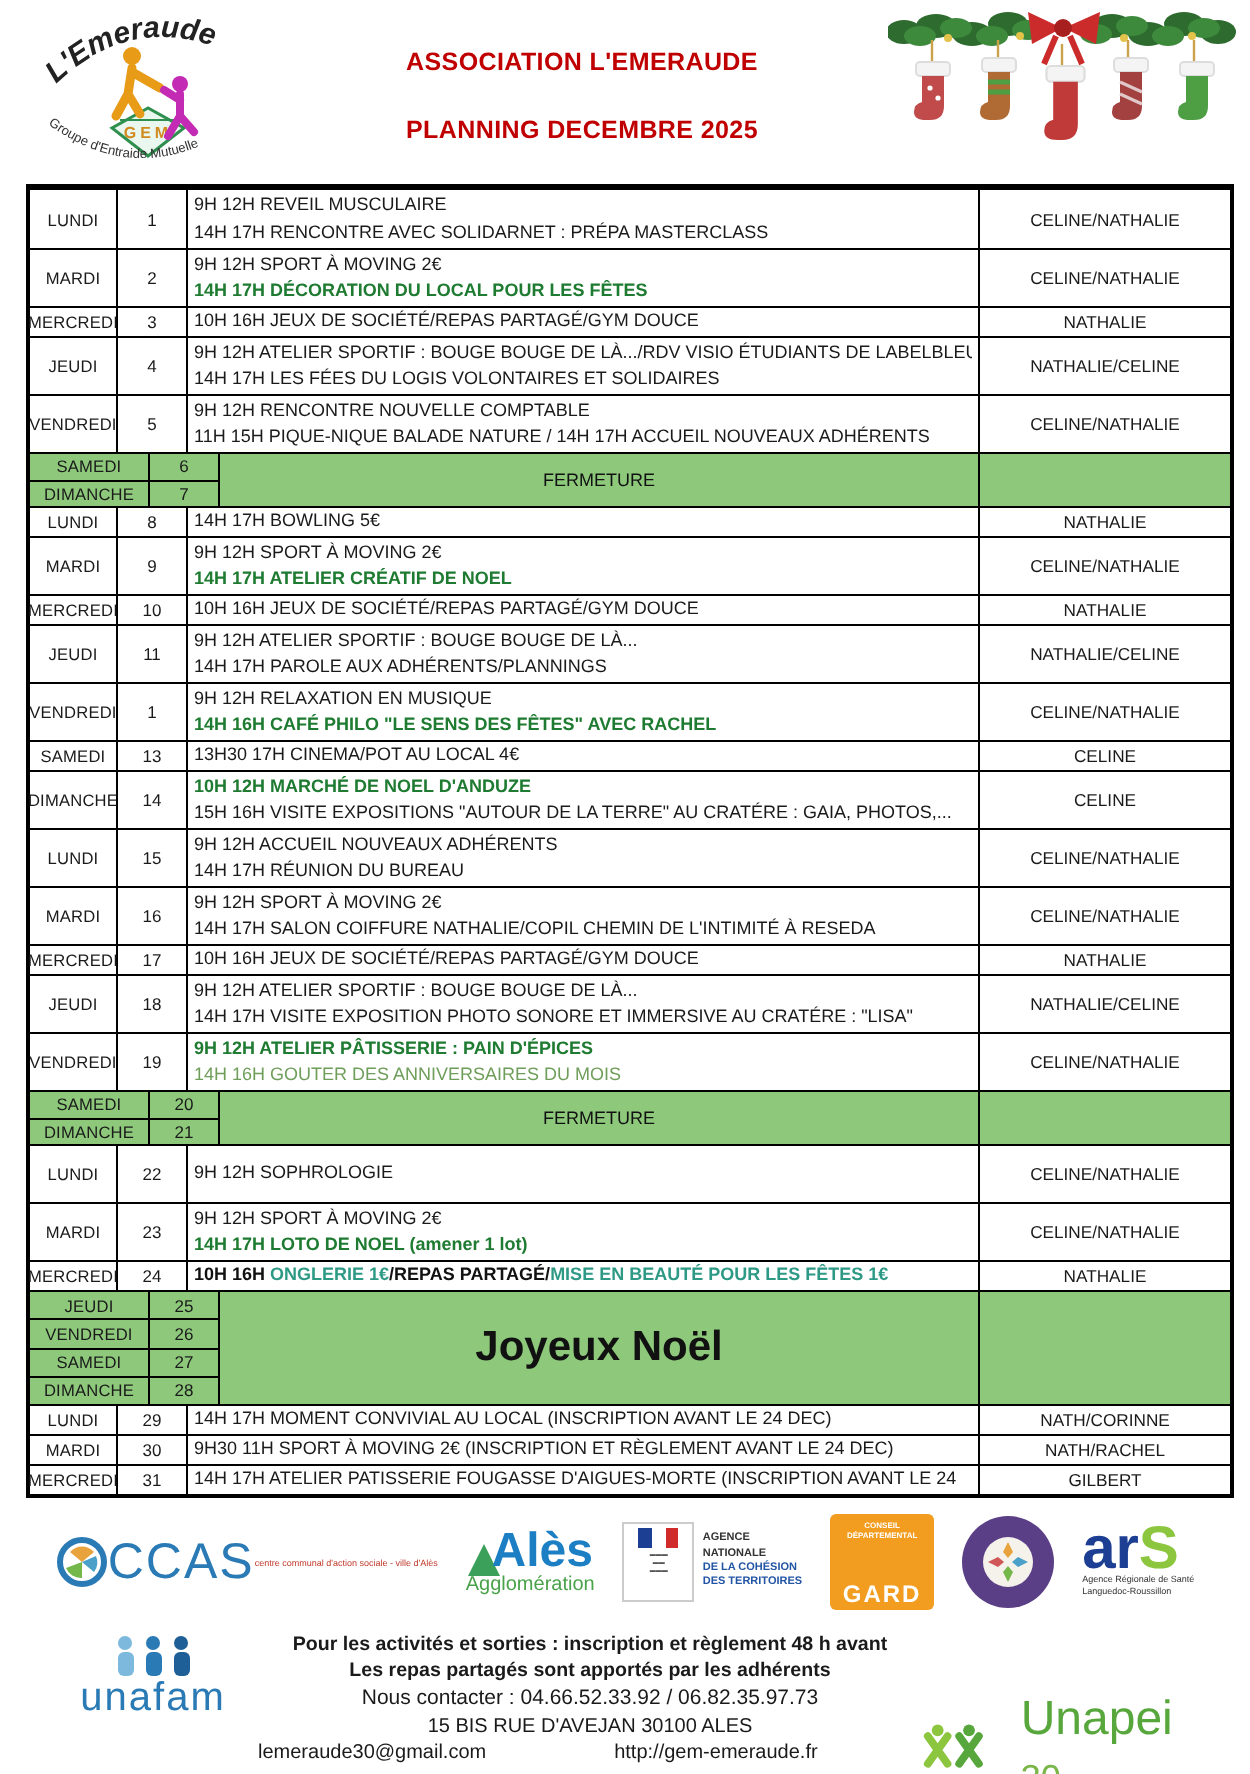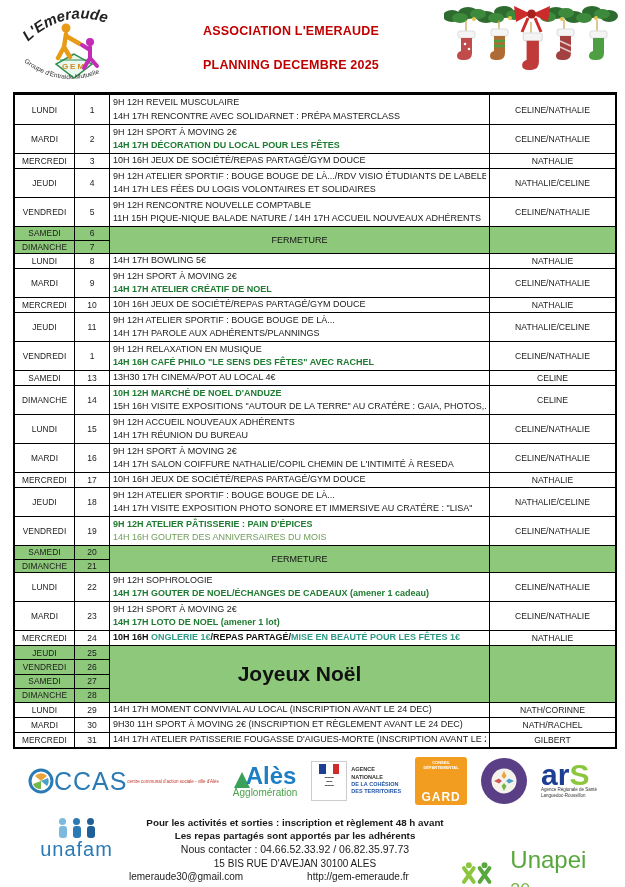--- a/index.html
+++ b/index.html
@@ -11,21 +11,21 @@
   .hdr-titles{flex:1;text-align:center;padding-top:22px;}
   .hdr-title{color:#c00000;font-weight:700;font-size:12.5px;letter-spacing:.2px;}
   .hdr-title2{margin-top:20px;}
   .hdr-stockings{width:175px;height:82px;flex:0 0 auto;margin-top:2px;}
   
   .ptable{margin:2px 8px 0 13px;border:2px solid #000;border-top-width:3px;box-sizing:border-box;background:#fff;}
   .trow{display:flex;border-top:1.6px solid #000;box-sizing:border-box;}
   .trow:first-child{border-top:0;}
   .h1{height:15px;} .h2{height:29px;} .fb{height:27px;} .nb{height:57px;}
   .cell{box-sizing:border-box;}
-  .day{width:60px;border-right:1.6px solid #000;display:flex;align-items:center;justify-content:center;
+  .day{width:44px;border-right:1.6px solid #000;display:flex;align-items:center;justify-content:center;
        font-size:8.3px;letter-spacing:.1px;}
   .date{width:35px;border-right:1.8px solid #000;display:flex;align-items:center;justify-content:center;font-size:8.5px;}
   .act{flex:1;display:flex;flex-direction:column;justify-content:center;padding:0 3px;min-width:0;}
   .who{width:126px;border-left:1.6px solid #000;display:flex;align-items:center;justify-content:center;
        font-size:8.6px;white-space:nowrap;}
   .line{line-height:13.4px;white-space:nowrap;overflow:hidden;font-size:9px;}
   .c-k{color:#1a1a1a;} .c-kb{color:#111;font-weight:700;}
   .c-g{color:#1e7b31;font-weight:700;} .c-lg{color:#6f9e5a;} .c-t{color:#2e9a86;font-weight:700;}
   .green{background:#8dc87b;}
   .leftcol{width:95px;display:flex;flex-direction:column;flex:0 0 auto;}
@@ -412,21 +412,20 @@
         <div class="cell act green">
           <div class="fermeture">FERMETURE</div>
         </div>
         <div class="cell who green"></div>
       </div>
       <div class="trow h2">
         <div class="cell day">LUNDI</div>
         <div class="cell date">22</div>
         <div class="cell act">
           <div class="line"><span class="c-k">9H 12H SOPHROLOGIE</span></div>
-          <div class="line"><span class="c-g">14H 17H GOUTER DE NOEL/ÉCHANGES DE CADEAUX (amener 1 cadeau)</span></div>
         </div>
         <div class="cell who">CELINE/NATHALIE</div>
       </div>
       <div class="trow h2">
         <div class="cell day">MARDI</div>
         <div class="cell date">23</div>
         <div class="cell act">
           <div class="line"><span class="c-k">9H 12H SPORT À MOVING 2€</span></div>
           <div class="line"><span class="c-g">14H 17H LOTO DE NOEL  (amener 1 lot)</span></div>
         </div>

